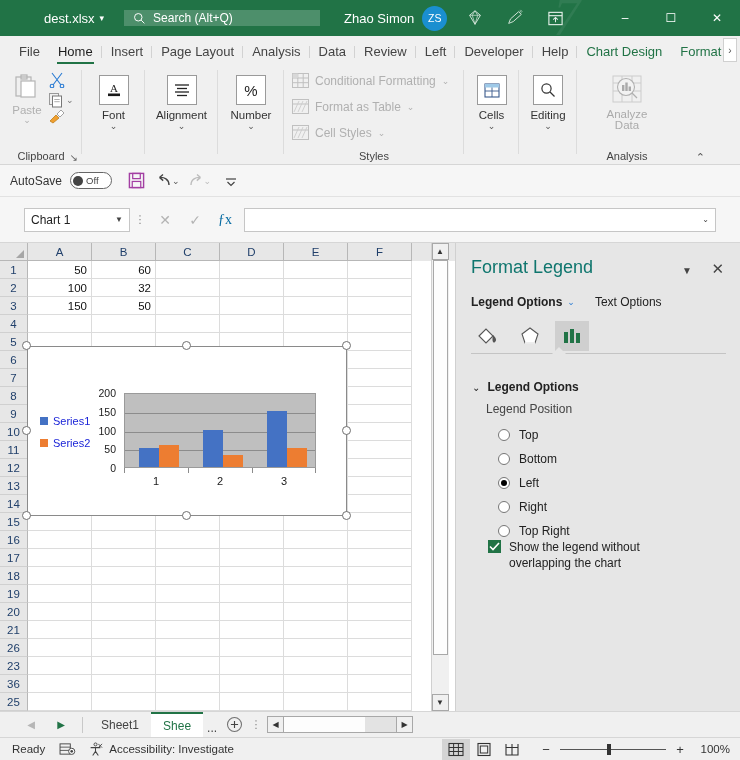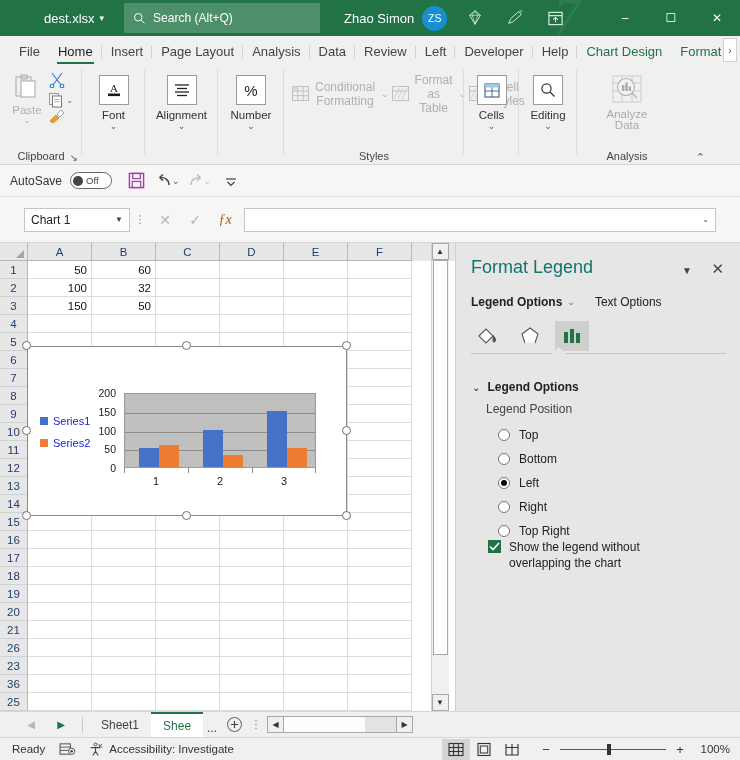--- a/index.html
+++ b/index.html
@@ -24,21 +24,21 @@
     font-size: 54px; color: rgba(255,255,255,0.07);
     font-family: "Liberation Serif", serif; font-style: italic;
     pointer-events: none;
   }
   .tb-filename {
     margin-left: 44px; color: #ffffff; font-size: 13px;
     display: flex; align-items: center; gap: 5px;
   }
   .tb-caret { font-size: 9px; color:#ffffff; }
   .tb-search {
-    margin-left: 20px; width: 196px; height: 30px;
+    margin-left: 20px; width: 196px; height: 16px;
     background: rgba(255,255,255,0.20);
     display: flex; align-items: center; gap: 7px;
     padding-left: 9px; color: #ffffff; font-size: 12px;
   }
   .tb-search svg { flex: 0 0 auto; }
   .tb-user {
     margin-left: 24px; color: #ffffff; font-size: 13px;
     display: flex; align-items: center; gap: 8px;
   }
   .tb-avatar {
@@ -106,21 +106,21 @@
   }
   .bigbtn .glyph { height: 38px; display: flex; align-items: center; justify-content: center; }
   .bigbtn .chev { font-size: 9px; color: #555; line-height: 9px; margin-top: 1px;}
   .bigbtn.disabled { color: #aaa; }
 
   .iconbox {
     width: 30px; height: 30px; border: 1px solid #9a9a9a; background: #fff;
     display: flex; align-items: center; justify-content: center;
   }
 
-  .styles-list { display: flex; flex-direction: row; gap: 3px; padding-top: 4px; padding-left: 8px; text-align: center; }
+  .styles-list { display: flex; flex-direction: column; gap: 10px; padding-top: 4px; padding-left: 8px; }
   .style-item { display: flex; align-items: center; gap: 6px; color: #b0b0b0; font-size: 12px; }
   .style-ico { width: 17px; height: 16px; }
 
   
   .qat {
     position: absolute; top: 165px; left: 0; width: 740px; height: 32px;
     background: #f6f6f6; display: flex; align-items: center; padding-left: 10px;
     gap: 0px; border-bottom: 1px solid #e2e2e2;
   }
   .qat-label { font-size: 12px; color: #333; margin-right: 8px; }
@@ -649,21 +649,21 @@
 
   <div class="formulabar">
     <div class="namebox">
       <span>Chart 1</span>
       <span class="caret">▼</span>
     </div>
     <div class="fb-dots">⋮</div>
     <div class="fb-icons">
       <span class="fb-ic">✕</span>
       <span class="fb-ic">✓</span>
-      <span class="fb-ic" style="color:#a16207;font-style:italic;font-family:'Liberation Serif',serif;">ƒx</span>
+      <span class="fb-ic" style="color:#0369a1;font-family:'Liberation Serif',serif;">ƒx</span>
     </div>
     <div class="fb-input">
       <span></span>
       <span class="caret">⌄</span>
     </div>
   </div>
 
   <div class="gridwrap">
     <div class="colhdr">
       <div class="corner"></div>

